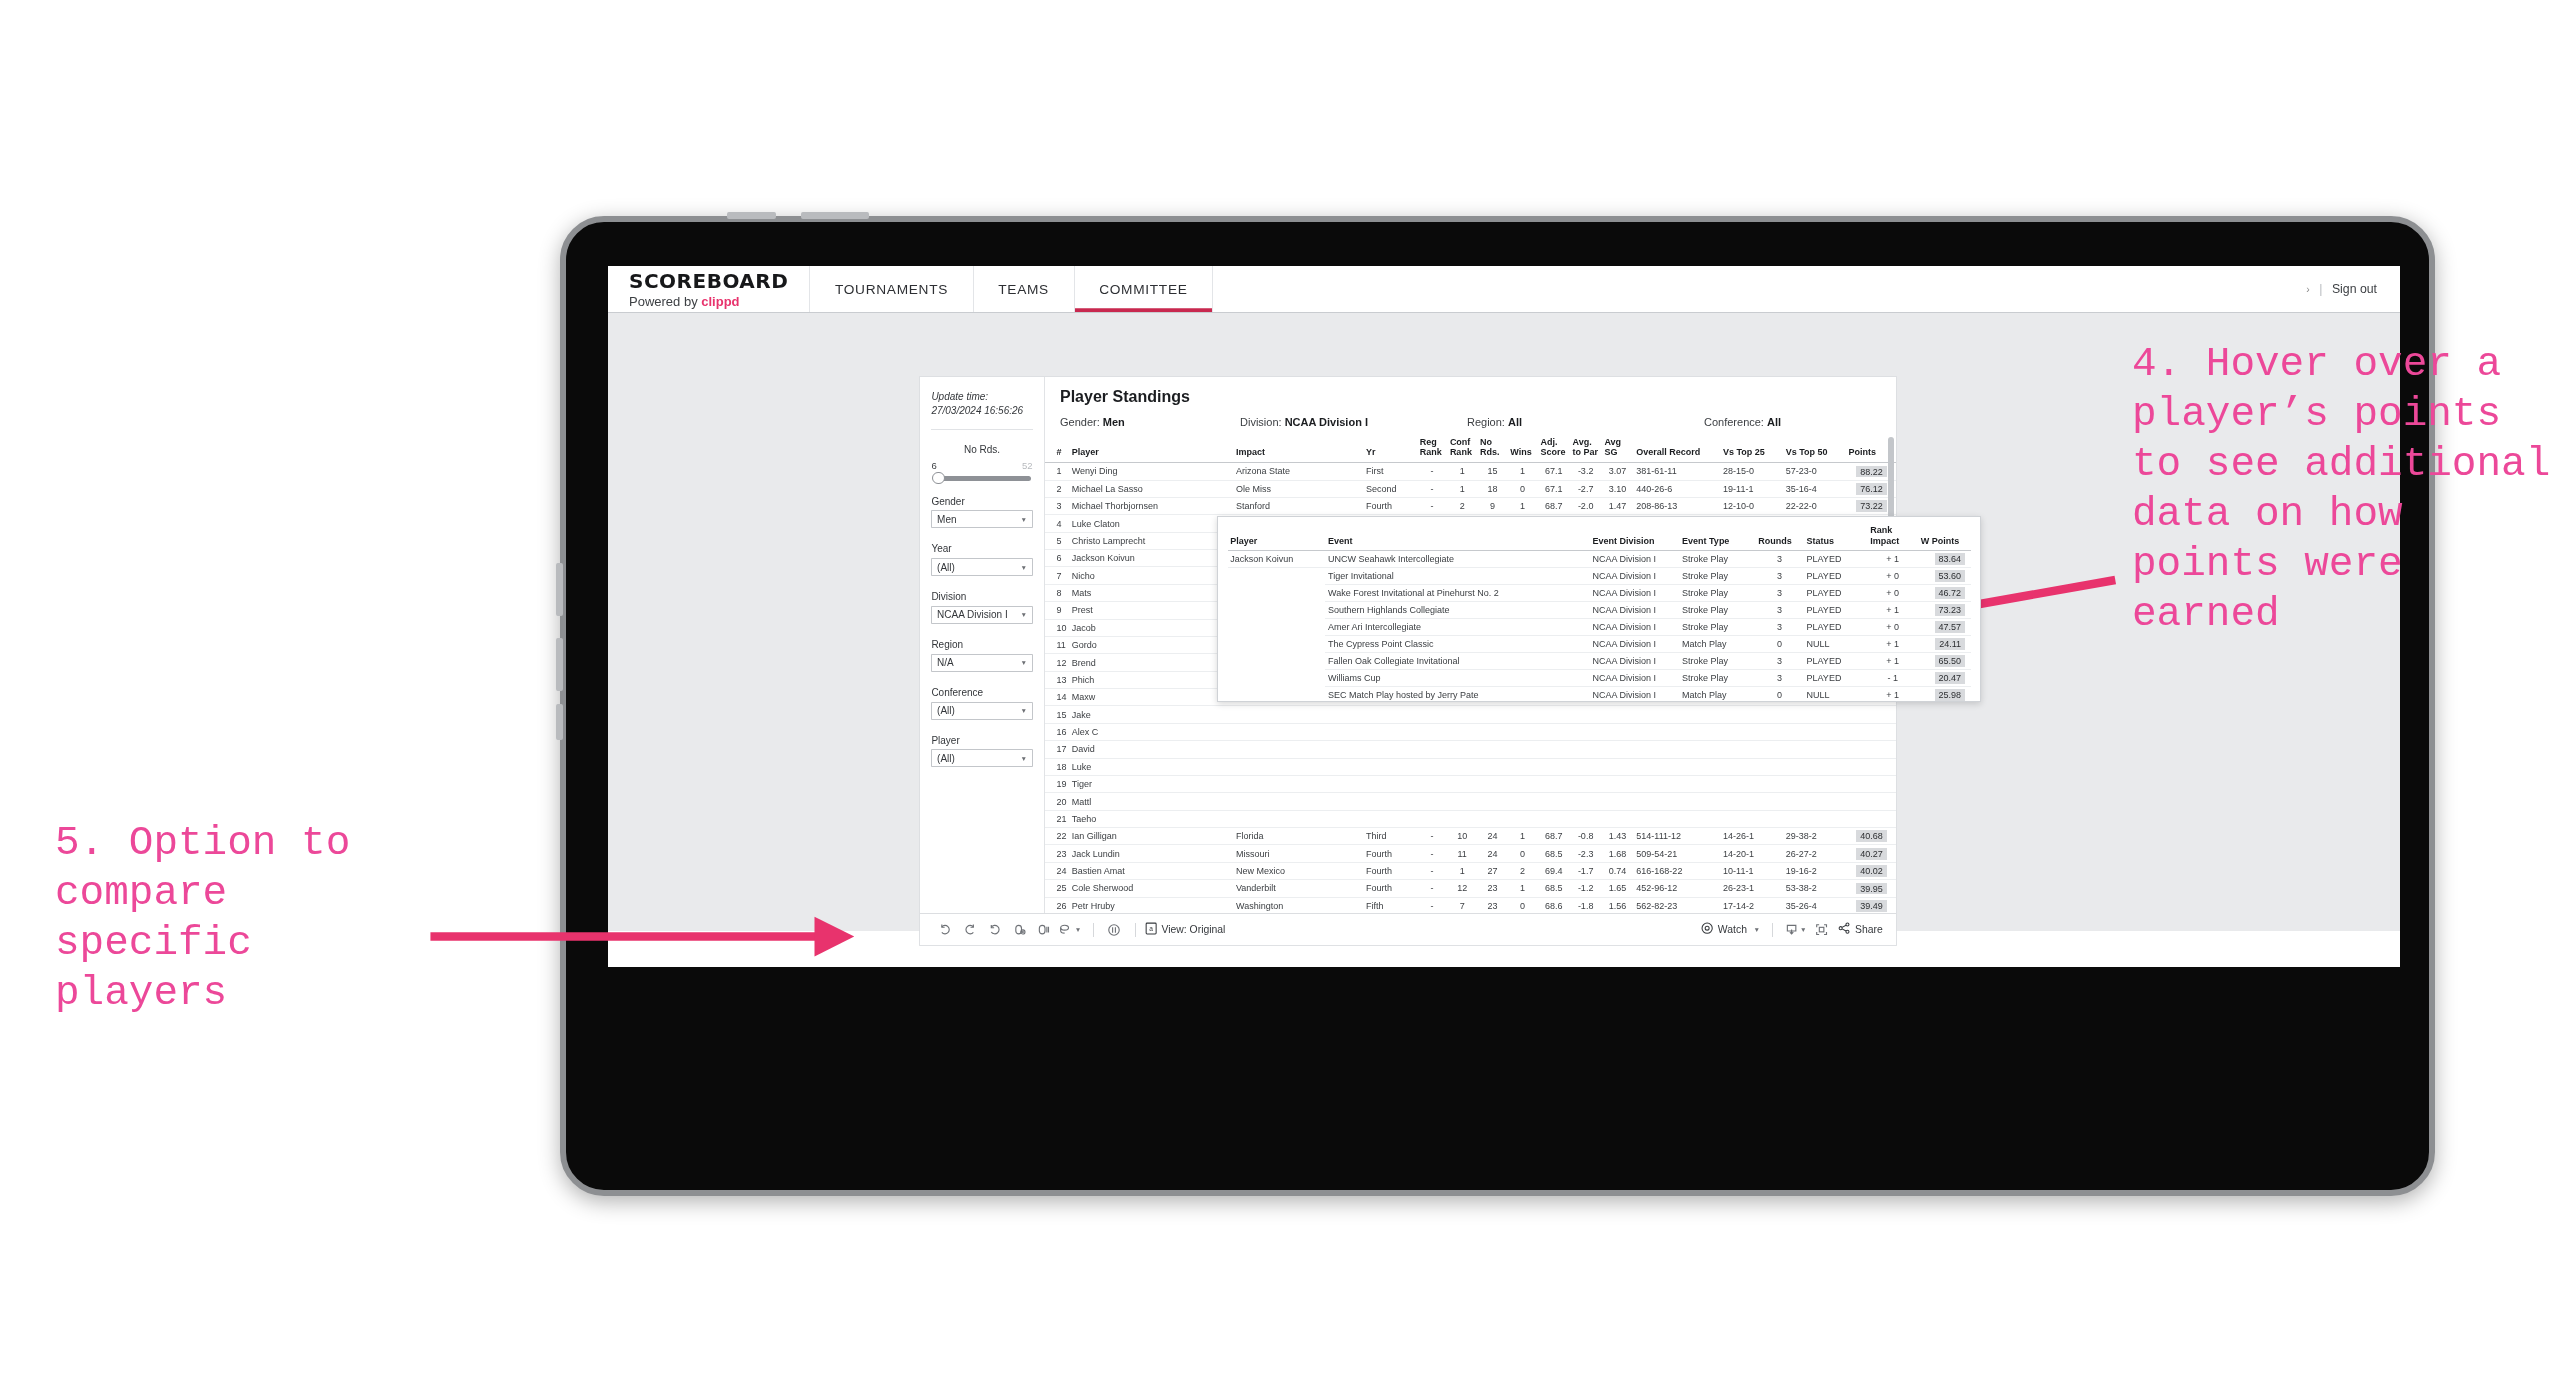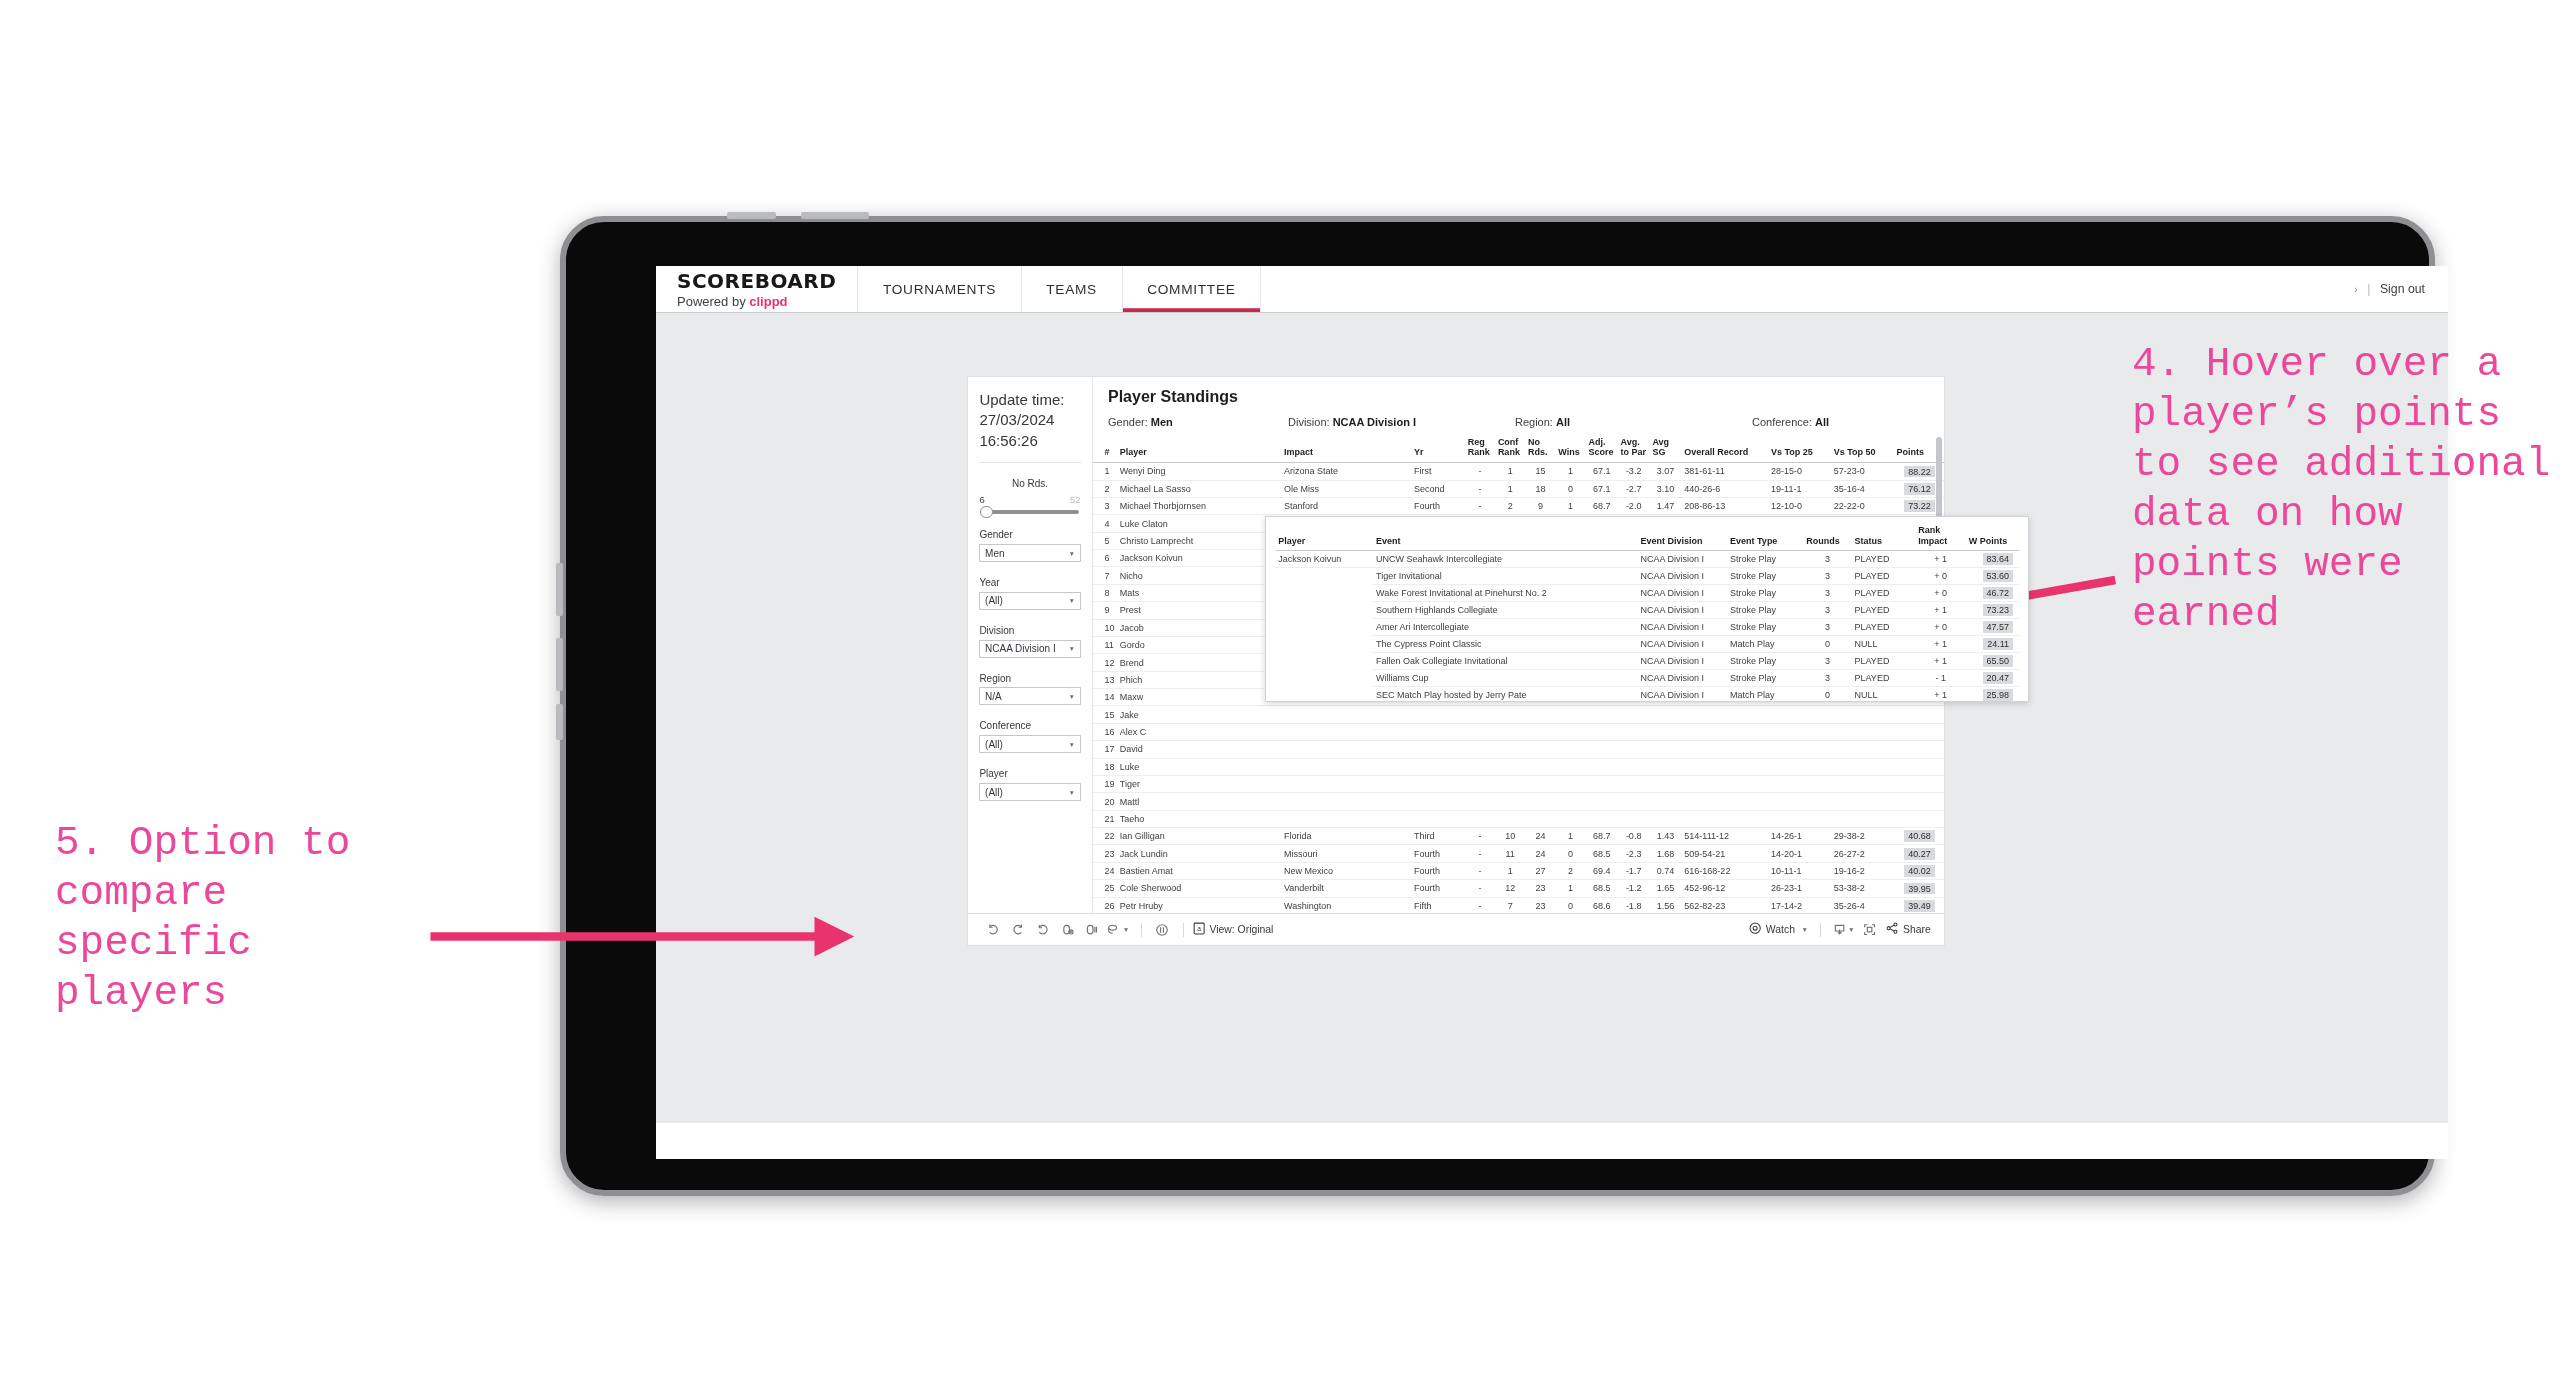--- a/index.html
+++ b/index.html
@@ -22,24 +22,23 @@
   }
   .dev-btn { position:absolute; background:#b9bbbe; border-radius:1.9px; }
   .dev-btn.top1 { top:-10.4px; left:161px; width:49px; height:7.6px; }
   .dev-btn.top2 { top:-10.4px; left:235px; width:68px; height:7.6px; }
   .dev-btn.left1 { left:-10.4px; top:341px; width:7.6px; height:53px; }
   .dev-btn.left2 { left:-10.4px; top:416px; width:7.6px; height:53px; }
   .dev-btn.left3 { left:-10.4px; top:482px; width:7.6px; height:36px; }
 
   #screen {
     position: absolute; left: 42px; top: 44px;
-    width: 1792px; height: 893px;
+    width: 1792px; height: 701px;
     background: #ffffff;
     overflow: hidden;
-    margin-left: 48px;
   }
 
   
   .topbar {
     height: 47px; background:#fff; border-bottom:1.9px solid #c9ccd0;
     display:flex; align-items:stretch; position:relative;
   }
   .brand { padding: 4.7px 21px 3.8px 21px; display:flex; flex-direction:column;
            justify-content:center; border-right:0.9px solid #e3e5e8; }
   .brand-title { font-family:"DejaVu Sans", sans-serif; font-weight:bold;
@@ -213,21 +212,21 @@
       </div>
 
 
       <div class="canvas">
         <div class="viz">
 
           <div class="viz-body">
 
             <div class="rail">
               <div class="rail-group">
-                <div style="font-size:15px;color:#33363a;line-height:1.35;">
+                <div style="font-size:10px;color:#33363a;line-height:1.35;font-style:italic;">
                   <span>Update time:</span><br>
                   <span>27/03/2024 16:56:26</span>
                 </div>
                 <div style="height:0.9px;background:#e1e3e6;margin-top:11.4px;"></div>
               </div>
 
               <div class="rail-group">
                 <div class="slider-head">No Rds.</div>
                 <div class="slider-nums">
                   <span>6</span>

